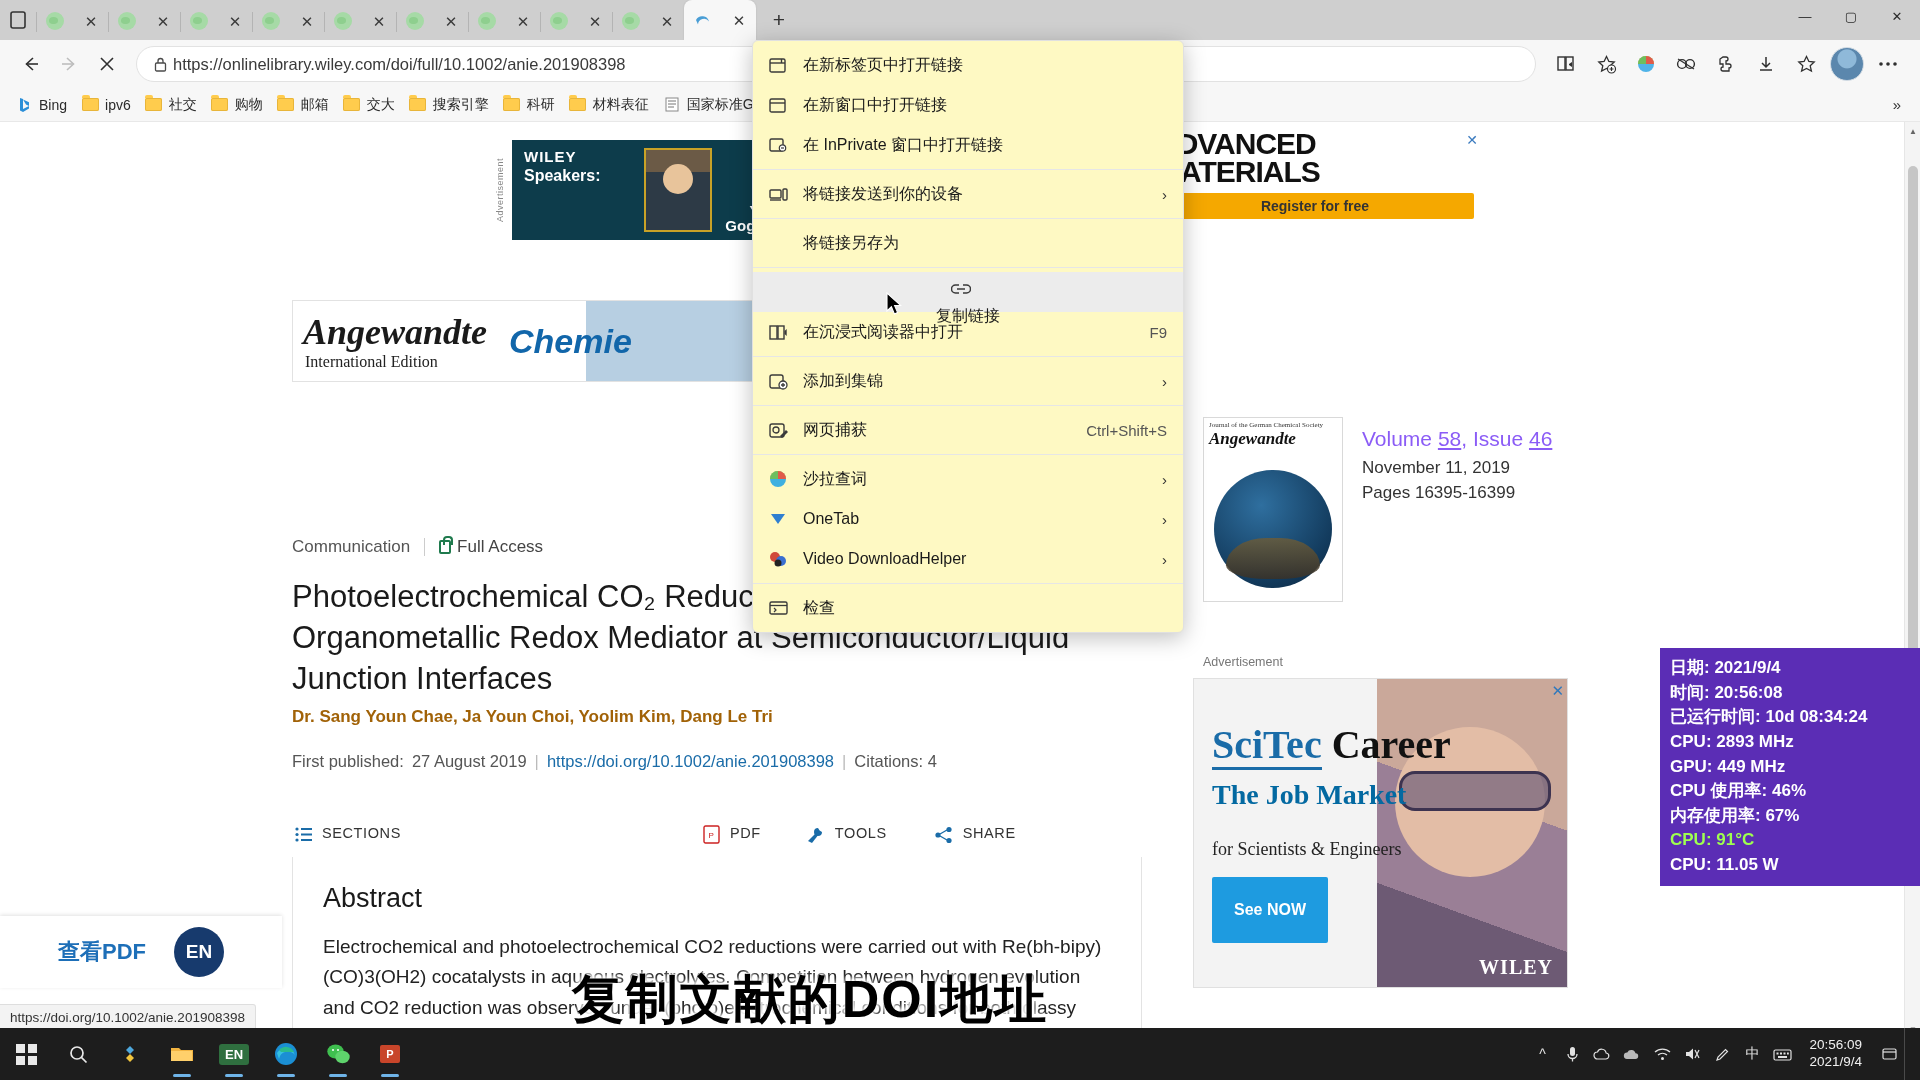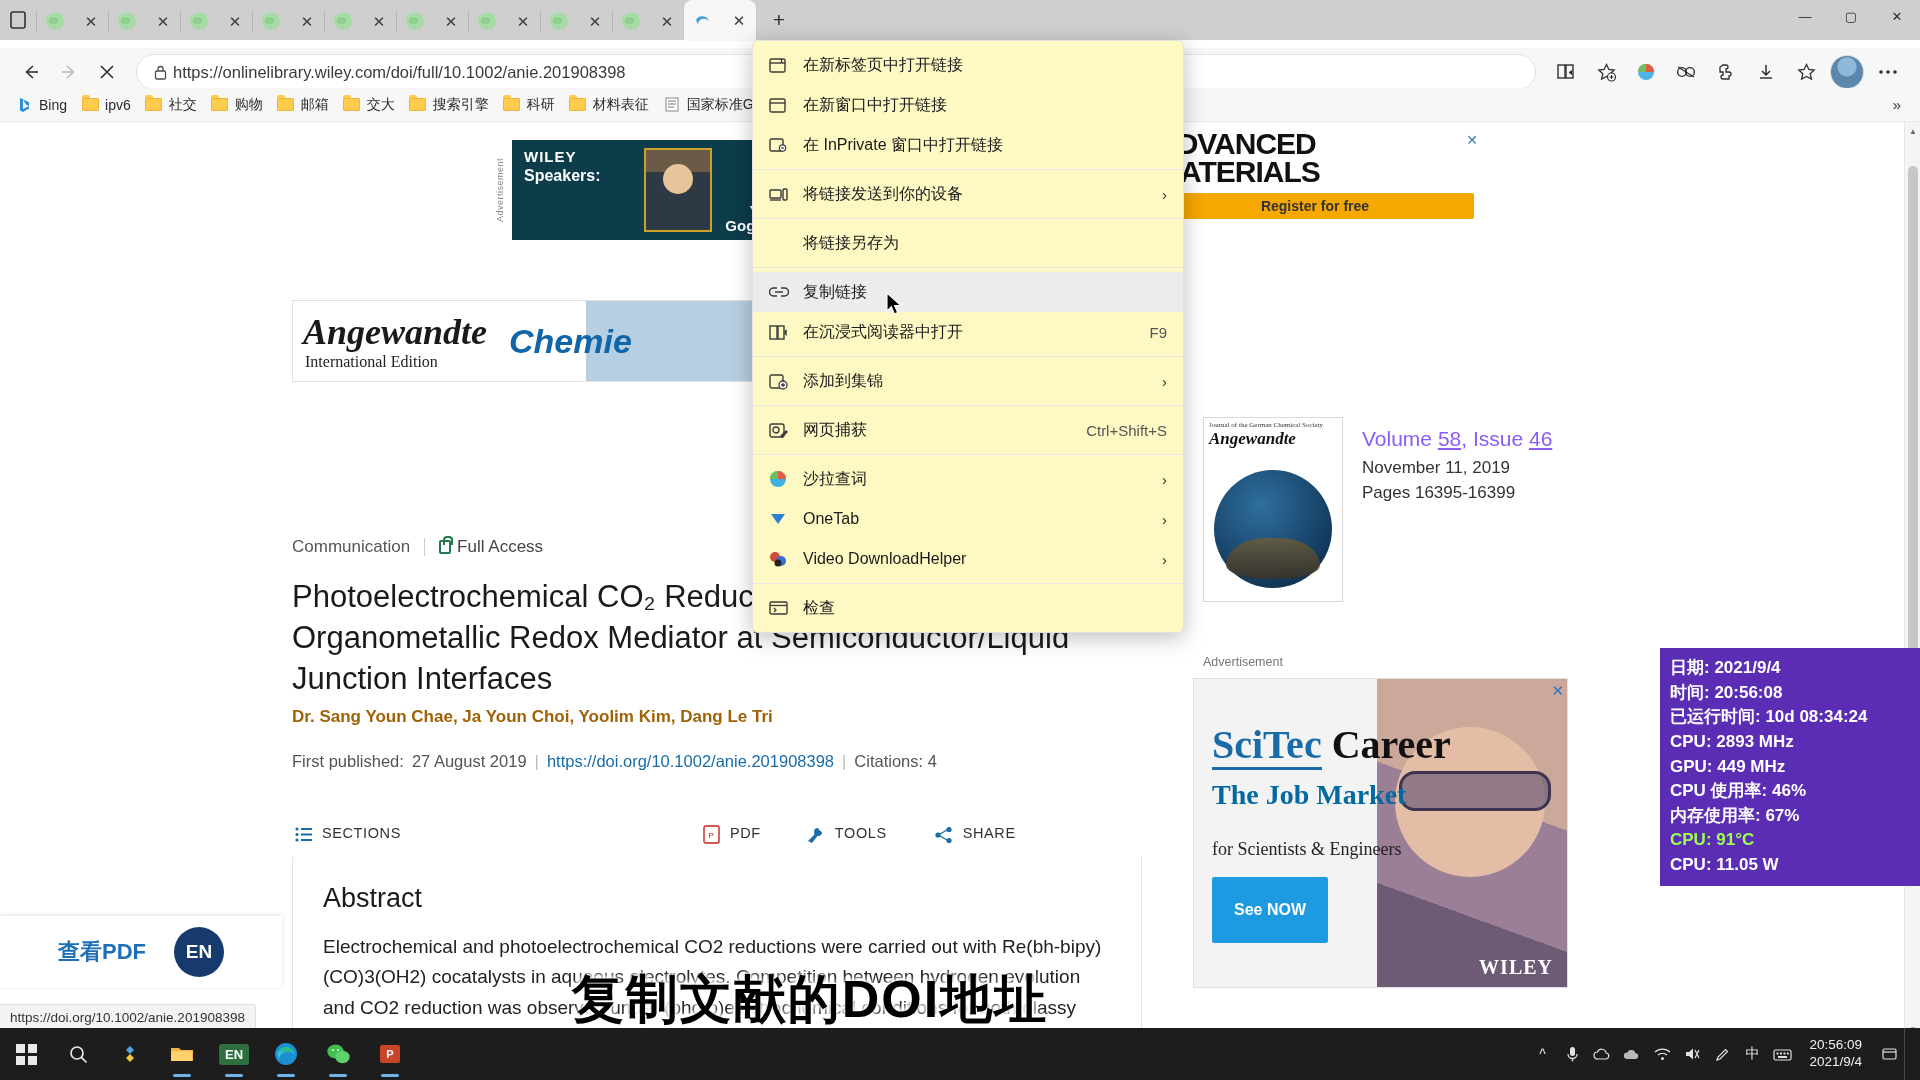--- a/index.html
+++ b/index.html
@@ -61,21 +61,21 @@
   }
   .win-ctrls{
     margin-left:auto; display:flex; align-items:flex-start; height:40px;
   }
   .win-ctrls div{
     width:46px;height:32px;display:flex;align-items:center;justify-content:center;
     color:#2b2b2b;font-size:13px;
   }
 
   .navbar{
-    position:absolute;left:0;top:48px;width:1920px;height:48px;background:#f7f7f7;
+    position:absolute;left:0;top:40px;width:1920px;height:48px;background:#f7f7f7;
     display:flex;align-items:center;padding:0 12px;
   }
   .navbtn{
     width:38px;height:38px;border-radius:50%;display:flex;align-items:center;justify-content:center;
     color:#2f2f2f;flex:0 0 38px;
   }
   .navbtn.dim{ color:#bdbdbd; }
   .omnibox{
     flex:1; height:36px; background:#ffffff; border-radius:18px; margin:0 10px;
     display:flex;align-items:center;padding:0 10px; border:1px solid #e2e2e2;
@@ -256,21 +256,21 @@
   
   .ctx{
     position:absolute;left:752px;top:40px;width:432px;
     background:#fef9c3;border:1px solid #e0e0e0;border-radius:6px;
     box-shadow:0 5px 22px rgba(0,0,0,.25);
     padding:4px 0;z-index:60;font-size:16px;color:#1a1a1a;
   }
   .ctxitem{
     display:flex;align-items:center;height:40px;padding:0 16px;position:relative;
   }
-  .ctxitem.hl{background:#ececec;}
+  .ctxitem.hl{background:#ececec;flex-direction:column;}
   .ctxitem .mi{width:34px;flex:0 0 34px;display:flex;align-items:center;justify-content:flex-start;color:#3a3a3a;}
   .ctxitem .ml{flex:1;white-space:nowrap;}
   .ctxitem .mk{color:#555;font-size:15px;margin-left:12px;}
   .ctxitem .arrow{margin-left:12px;color:#333;font-size:15px;}
   .ctxsep{height:1px;background:#e6e6e6;margin:4px 0;}
   .cursor{
     position:absolute;left:886px;top:292px;z-index:70;
   }
 
   

